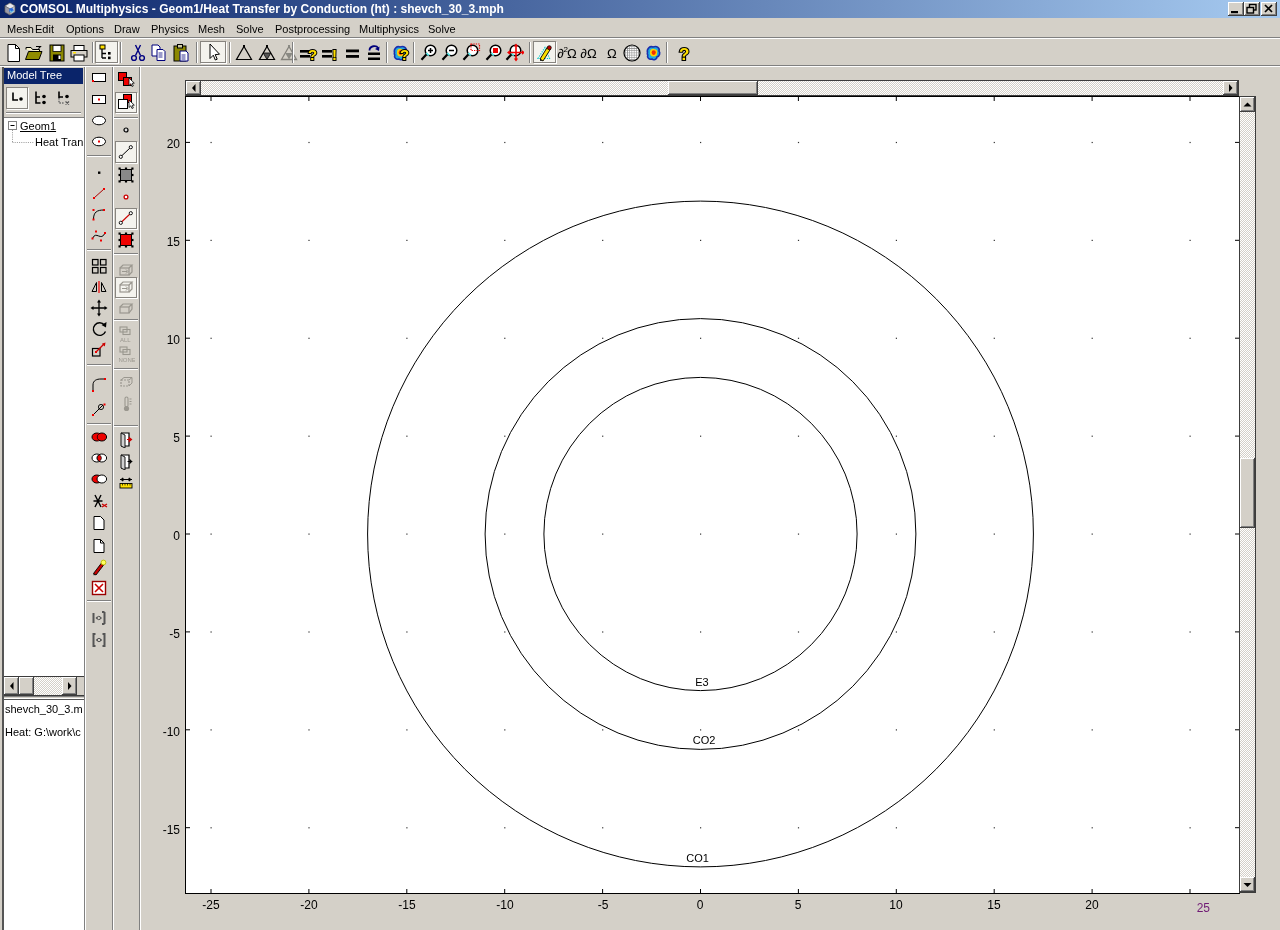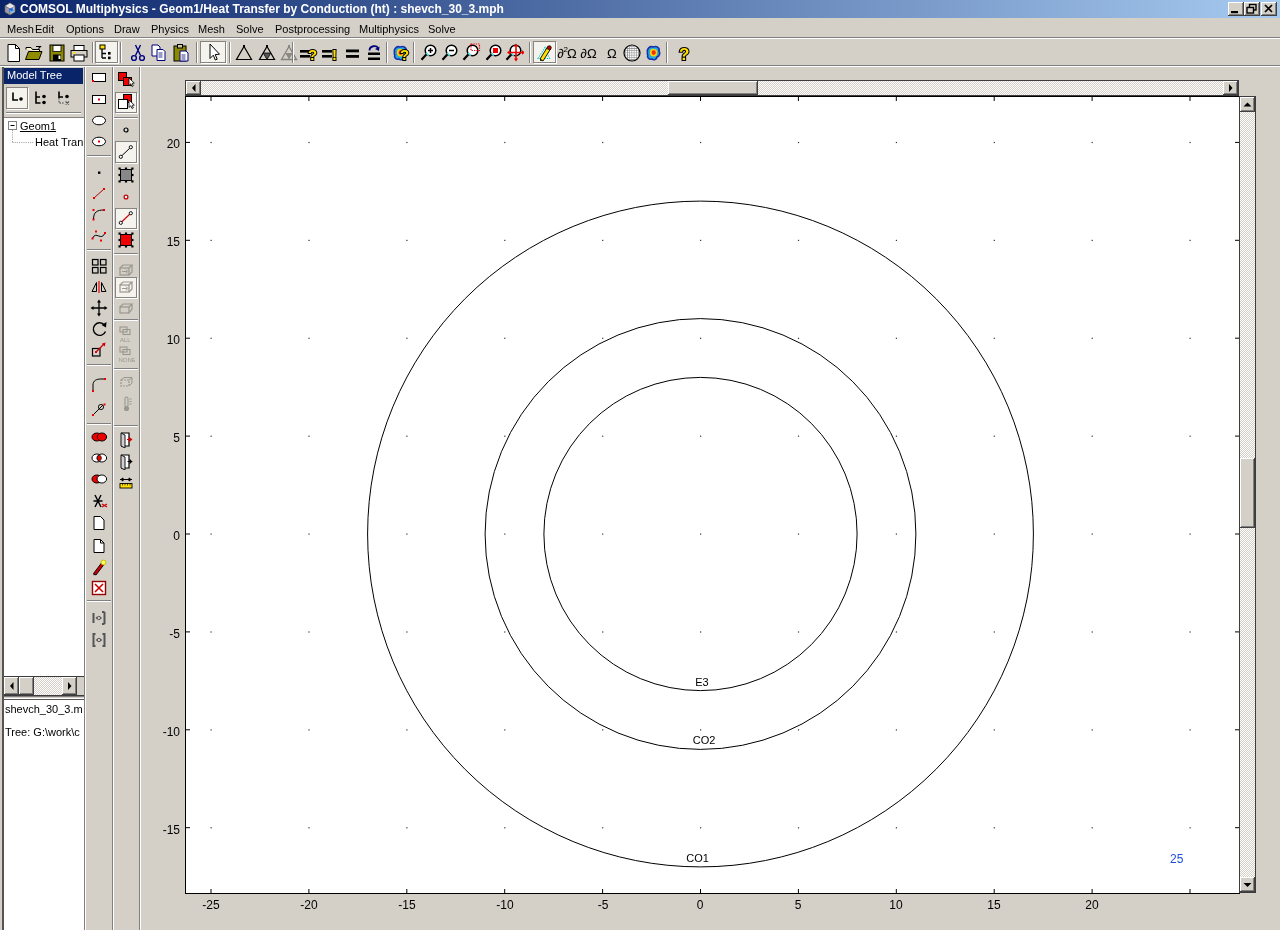--- a/index.html
+++ b/index.html
@@ -256,21 +256,21 @@
 <div style="position:absolute;left:19px;top:677px;width:15px;height:18px;background:#d4d0c8;box-shadow:inset -1px -1px 0 #404040, inset 1px 1px 0 #ffffff, inset -2px -2px 0 #808080;"></div>
 <div style="position:absolute;left:62px;top:677px;width:15px;height:18px;background:#d4d0c8;box-shadow:inset -1px -1px 0 #404040, inset 1px 1px 0 #ffffff, inset -2px -2px 0 #808080;"></div>
 <svg style="position:absolute;left:62px;top:677px" width="15" height="18" viewBox="0 0 15 18">
     <path d="M6 5 L9.5 9 L6 13 Z" fill="#000"></path>
   </svg>
 <div style="position:absolute;left:77px;top:677px;width:7px;height:18px;background:#d4d0c8;"></div>
 <div style="position:absolute;left:4px;top:696px;width:80px;height:2px;background:#d4d0c8;border-top:1px solid #808080;"></div>
 <div style="position:absolute;left:4px;top:698px;width:80px;height:1px;background:#ffffff;"></div>
 <div style="position:absolute;left:4px;top:699px;width:80px;height:231px;background:#fff;border-top:1px solid #555;"></div>
 <div style="position:absolute;left:5px;top:703px;width:79px;height:15px;font:11px/13px 'Liberation Sans',sans-serif;color:#000;overflow:hidden;white-space:nowrap;">shevch_30_3.m</div>
-<div style="position:absolute;left:5px;top:726px;width:79px;height:15px;font:11px/13px 'Liberation Sans',sans-serif;color:#000;overflow:hidden;white-space:nowrap;">Tree: G:\work\c</div>
+<div style="position:absolute;left:5px;top:726px;width:79px;height:15px;font:11px/13px 'Liberation Sans',sans-serif;color:#000;overflow:hidden;white-space:nowrap;">Heat: G:\work\c</div>
 <div style="position:absolute;left:84px;top:67px;width:57px;height:863px;background:#d4d0c8;"></div>
 <div style="position:absolute;left:84px;top:67px;width:1px;height:863px;background:#808080;"></div>
 <div style="position:absolute;left:85px;top:67px;width:1px;height:863px;background:#ffffff;"></div>
 <div style="position:absolute;left:112px;top:67px;width:1px;height:863px;background:#808080;"></div>
 <div style="position:absolute;left:113px;top:67px;width:1px;height:863px;background:#ffffff;"></div>
 <div style="position:absolute;left:139px;top:67px;width:1px;height:863px;background:#808080;"></div>
 <div style="position:absolute;left:140px;top:67px;width:1px;height:863px;background:#ffffff;"></div>
 <svg style="position:absolute;left:90px;top:69px" width="18" height="18" viewBox="0 0 18 18">
     <rect x="2.5" y="4.5" width="13" height="8" fill="#fff" stroke="#000"></rect>
     <rect x="2" y="11" width="2" height="2" fill="#e00"></rect>
@@ -612,21 +612,21 @@
 <div style="position:absolute;left:191px;top:898px;width:40px;height:14px;font:12px 'Liberation Sans',sans-serif;text-align:center;color:#000;">-25</div>
 <div style="position:absolute;left:289px;top:898px;width:40px;height:14px;font:12px 'Liberation Sans',sans-serif;text-align:center;color:#000;">-20</div>
 <div style="position:absolute;left:387px;top:898px;width:40px;height:14px;font:12px 'Liberation Sans',sans-serif;text-align:center;color:#000;">-15</div>
 <div style="position:absolute;left:485px;top:898px;width:40px;height:14px;font:12px 'Liberation Sans',sans-serif;text-align:center;color:#000;">-10</div>
 <div style="position:absolute;left:583px;top:898px;width:40px;height:14px;font:12px 'Liberation Sans',sans-serif;text-align:center;color:#000;">-5</div>
 <div style="position:absolute;left:680px;top:898px;width:40px;height:14px;font:12px 'Liberation Sans',sans-serif;text-align:center;color:#000;">0</div>
 <div style="position:absolute;left:778px;top:898px;width:40px;height:14px;font:12px 'Liberation Sans',sans-serif;text-align:center;color:#000;">5</div>
 <div style="position:absolute;left:876px;top:898px;width:40px;height:14px;font:12px 'Liberation Sans',sans-serif;text-align:center;color:#000;">10</div>
 <div style="position:absolute;left:974px;top:898px;width:40px;height:14px;font:12px 'Liberation Sans',sans-serif;text-align:center;color:#000;">15</div>
 <div style="position:absolute;left:1072px;top:898px;width:40px;height:14px;font:12px 'Liberation Sans',sans-serif;text-align:center;color:#000;">20</div>
-<div style="position:absolute;left:1170px;top:852px;width:40px;height:14px;font:12px 'Liberation Sans',sans-serif;text-align:left;color:#1d4ed8;">25</div>
+<div style="position:absolute;left:1170px;top:901px;width:40px;height:14px;font:12px 'Liberation Sans',sans-serif;text-align:right;color:#701a75;">25</div>
 <div style="position:absolute;left:141px;top:823px;width:39px;height:14px;font:12px 'Liberation Sans',sans-serif;text-align:right;color:#000;">-15</div>
 <div style="position:absolute;left:141px;top:725px;width:39px;height:14px;font:12px 'Liberation Sans',sans-serif;text-align:right;color:#000;">-10</div>
 <div style="position:absolute;left:141px;top:627px;width:39px;height:14px;font:12px 'Liberation Sans',sans-serif;text-align:right;color:#000;">-5</div>
 <div style="position:absolute;left:141px;top:529px;width:39px;height:14px;font:12px 'Liberation Sans',sans-serif;text-align:right;color:#000;">0</div>
 <div style="position:absolute;left:141px;top:431px;width:39px;height:14px;font:12px 'Liberation Sans',sans-serif;text-align:right;color:#000;">5</div>
 <div style="position:absolute;left:141px;top:333px;width:39px;height:14px;font:12px 'Liberation Sans',sans-serif;text-align:right;color:#000;">10</div>
 <div style="position:absolute;left:141px;top:235px;width:39px;height:14px;font:12px 'Liberation Sans',sans-serif;text-align:right;color:#000;">15</div>
 <div style="position:absolute;left:141px;top:137px;width:39px;height:14px;font:12px 'Liberation Sans',sans-serif;text-align:right;color:#000;">20</div>
 <div style="position:absolute;left:185px;top:80px;width:1054px;height:16px;background-image:conic-gradient(#ffffff 25%,#d4d0c8 0 50%,#ffffff 0 75%,#d4d0c8 0);background-size:2px 2px;border:1px solid #3c3c3c;"></div>
 <div style="position:absolute;left:186px;top:81px;width:15px;height:14px;background:#d4d0c8;box-shadow:inset -1px -1px 0 #404040, inset 1px 1px 0 #ffffff, inset -2px -2px 0 #808080;"></div>

